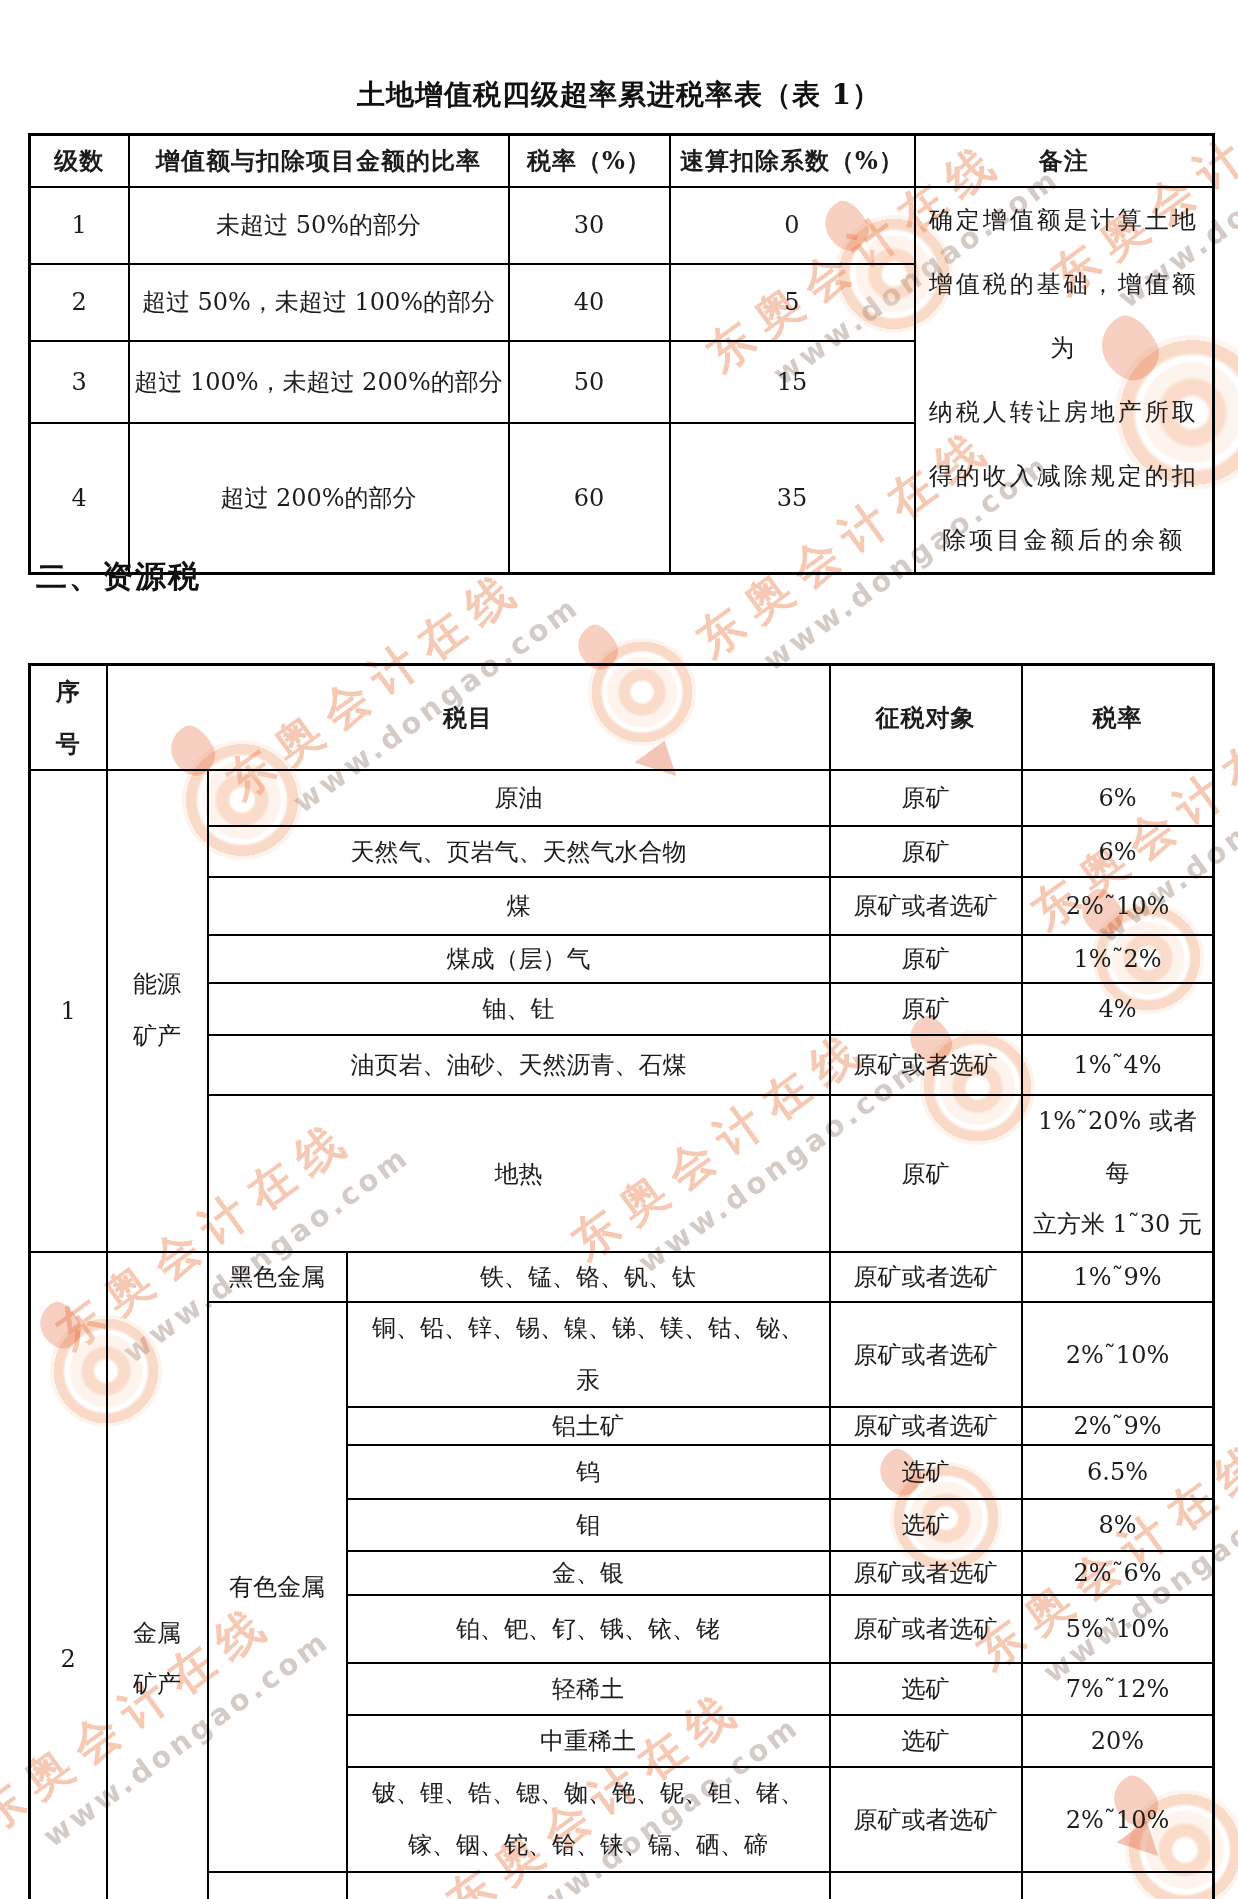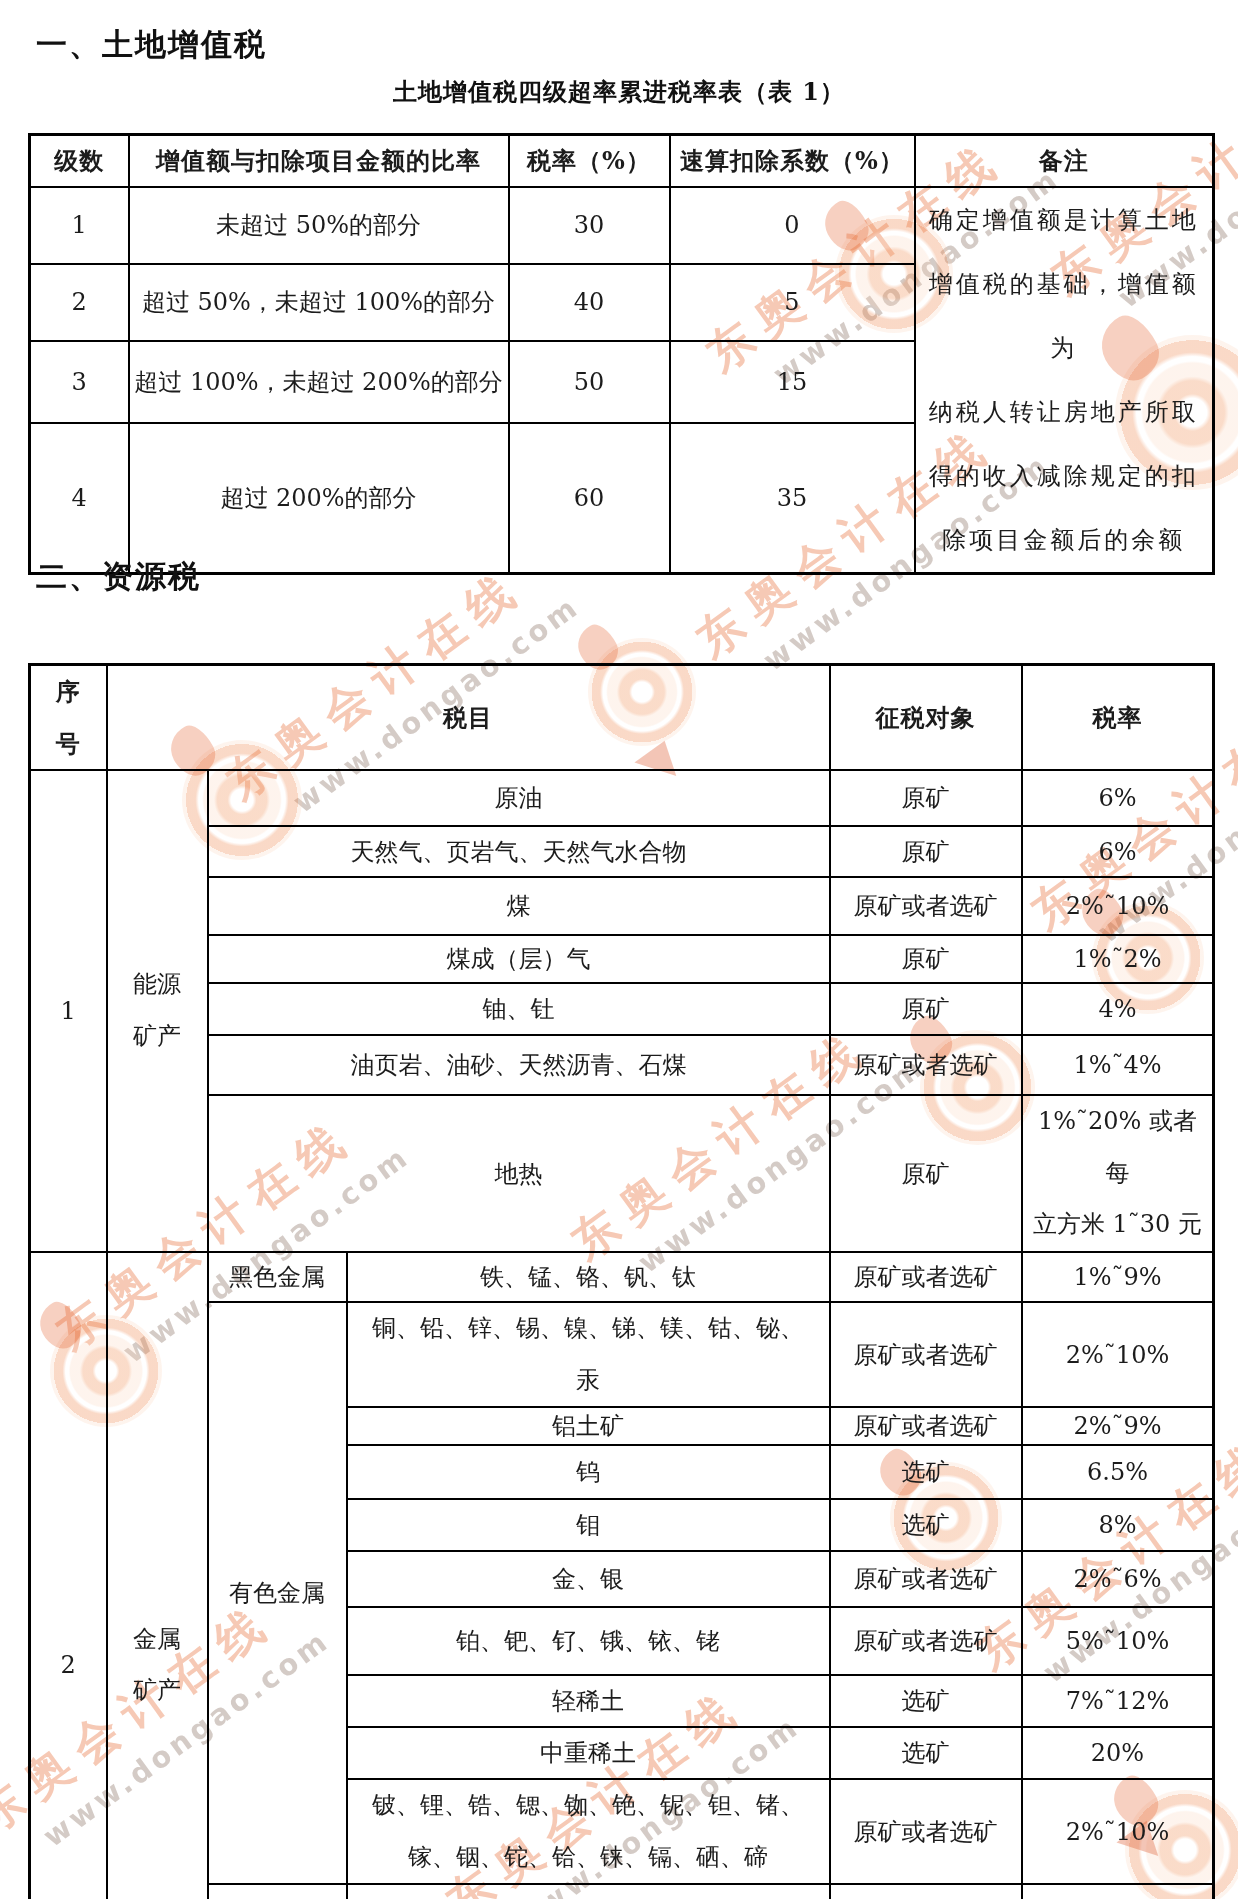--- a/index.html
+++ b/index.html
@@ -48,21 +48,21 @@
     transform:rotate(18deg);
   }
   
   .content { position:absolute; inset:0; z-index:1; }
   .sec-heading {
     position:absolute; left:36px; font-size:31px; font-weight:bold; color:#111;
     letter-spacing:2px;
   }
   .tbl-title {
     position:absolute; left:0; width:1238px; text-align:center;
-    font-size:24px; font-weight:bold; color:#111; letter-spacing:1px;
+    font-size:28px; font-weight:bold; color:#111; letter-spacing:1px;
   }
   table.doc {
     position:absolute; border-collapse:collapse; table-layout:fixed;
     background:transparent; border:3px solid #000;
   }
   table.doc td, table.doc th {
     border:2px solid #000; padding:0 4px;
     font-size:24px; color:#1c1c1c; text-align:center; vertical-align:middle;
     font-weight:normal; overflow:hidden;
   }
@@ -132,21 +132,20 @@
     <div class="wm-logo" style="left:50px; top:1315px; width:112px; height:112px;"></div>
     <div class="wm-logo" style="left:920px; top:1030px; width:115px; height:115px;"></div>
     <div class="wm-logo" style="left:890px; top:1462px; width:112px; height:112px;"></div>
     <div class="wm-logo" style="left:1125px; top:1790px; width:120px; height:120px;"></div>
     <div class="wm-flame" style="left:638px; top:740px;"></div>
     <div class="wm-flame" style="left:1120px; top:1820px;"></div>
   </div>
 
   <div class="content">
 
-    <div class="sec-heading" style="top:24px;">一、土地增值税</div>
 
     <div class="tbl-title" style="top:76px;">土地增值税四级超率累进税率表（表 1）</div>
 
     <table class="doc t1">
       <colgroup>
         <col style="width:99px">
           <col style="width:380px">
           <col style="width:161px">
           <col style="width:245px">
           <col style="width:299px">
@@ -276,21 +275,21 @@
       <tr style="height:54px">
         <td class="cell-left">钨</td>
         <td class="cell-left">选矿</td>
         <td class="cell-left">6.5%</td>
       </tr>
       <tr style="height:52px">
         <td class="cell-left">钼</td>
         <td class="cell-left">选矿</td>
         <td class="cell-left">8%</td>
       </tr>
-      <tr style="height:56px">
+      <tr style="height:44px">
         <td class="cell-left">金、银</td>
         <td class="cell-left">原矿或者选矿</td>
         <td class="cell-left">2%˜6%</td>
       </tr>
       <tr style="height:68px">
         <td class="cell-left">铂、钯、钌、锇、铱、铑</td>
         <td class="cell-left">原矿或者选矿</td>
         <td class="cell-left">5%˜10%</td>
       </tr>
       <tr style="height:52px">

